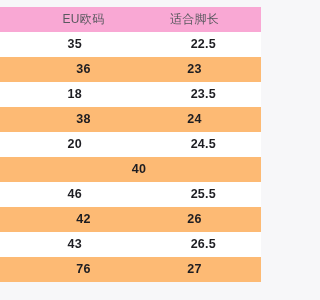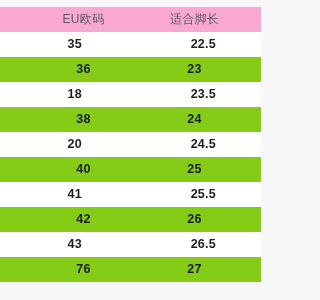--- a/index.html
+++ b/index.html
@@ -51,21 +51,21 @@
     height: 25px;
     align-items: center;
     padding: 0 11px 0 28px;
     box-sizing: border-box;
   }
   .chart-row.odd {
     background: #ffffff;
     gap: 35px;
   }
   .chart-row.even {
-    background: #84cc16;
+    background: #fdba74;
   }
   .chart-row .cell {
     flex: 1 1 0;
     text-align: center;
     font-size: 12.5px;
     font-weight: bold;
     color: #1d1d22;
     line-height: 25px;
     letter-spacing: 0.2px;
     white-space: nowrap;
@@ -103,25 +103,24 @@
       <div class="cell">24</div>
     </div>
 
     <div class="chart-row odd">
       <div class="cell">20</div>
       <div class="cell">24.5</div>
     </div>
 
     <div class="chart-row even">
       <div class="cell">40</div>
-      <div class="cell">25</div>
     </div>
 
     <div class="chart-row odd">
-      <div class="cell">41</div>
+      <div class="cell">46</div>
       <div class="cell">25.5</div>
     </div>
 
     <div class="chart-row even">
       <div class="cell">42</div>
       <div class="cell">26</div>
     </div>
 
     <div class="chart-row odd">
       <div class="cell">43</div>

